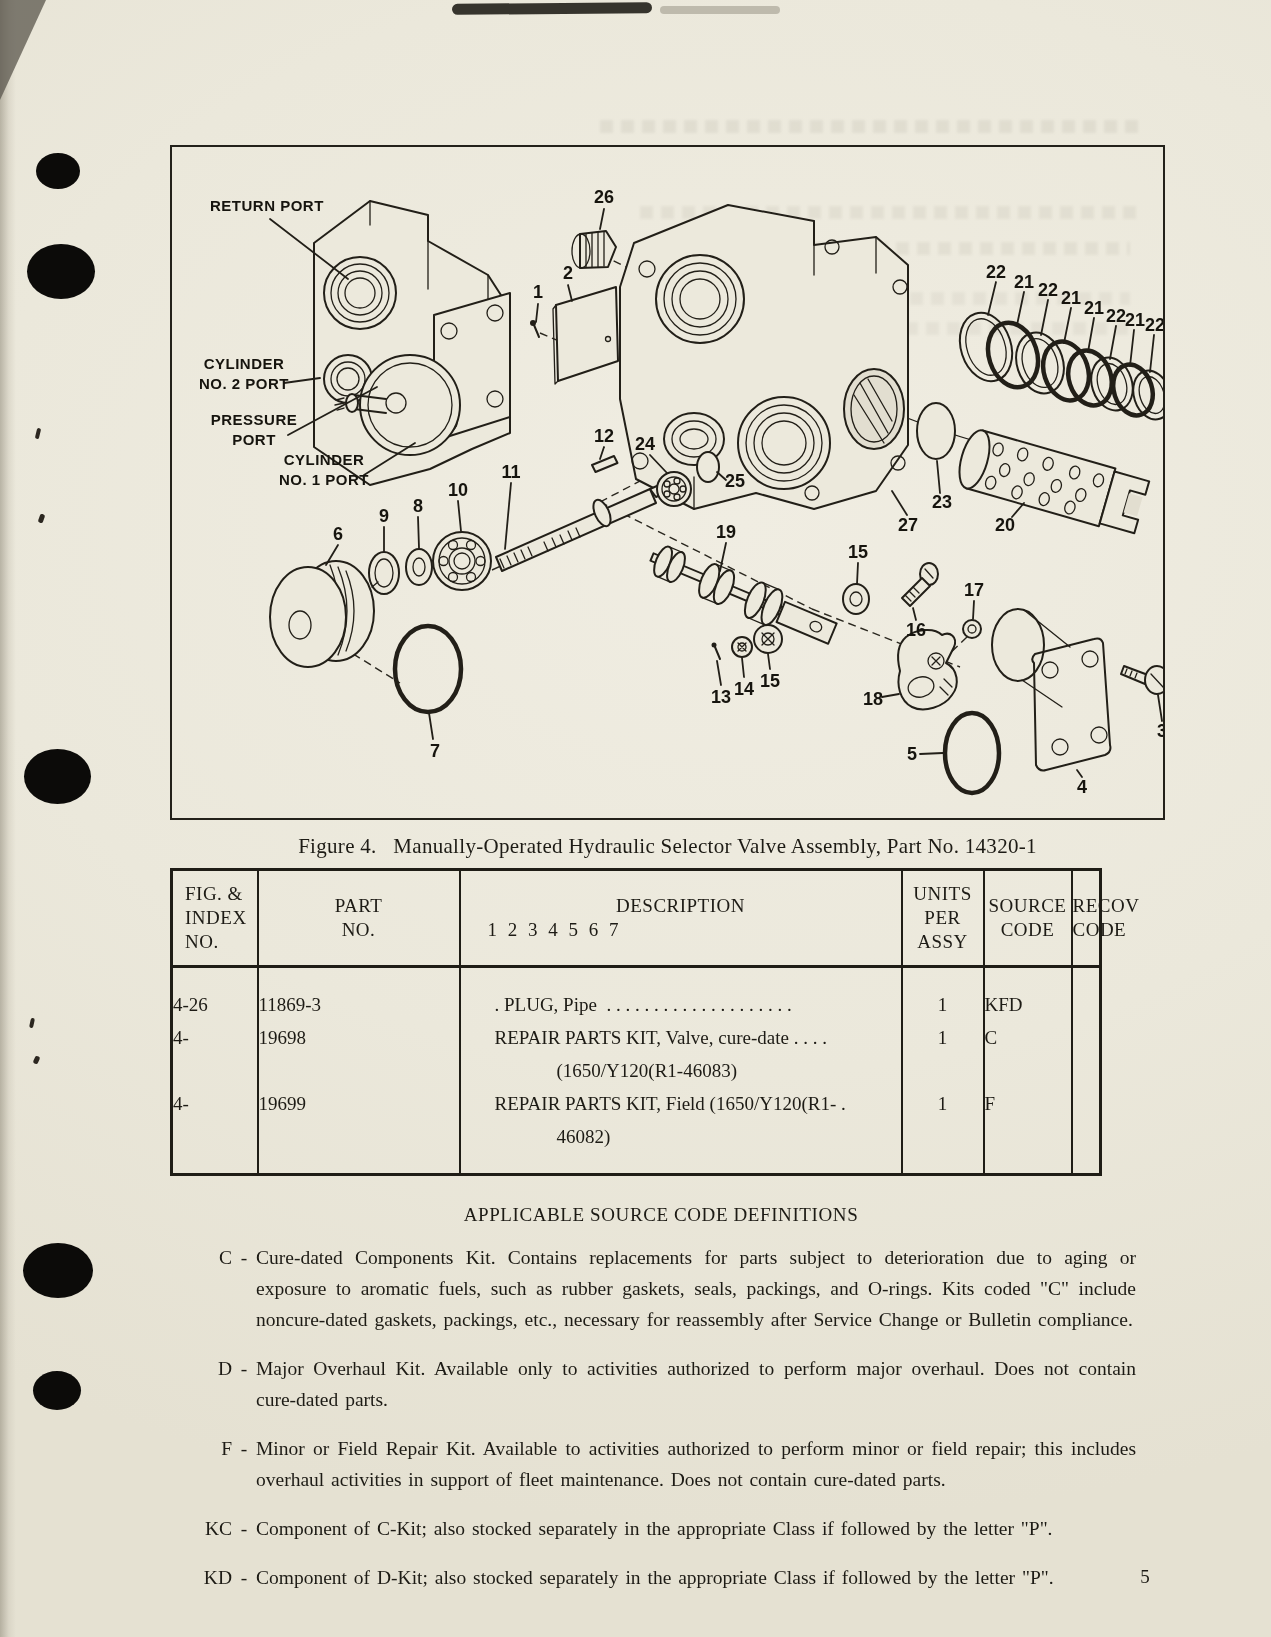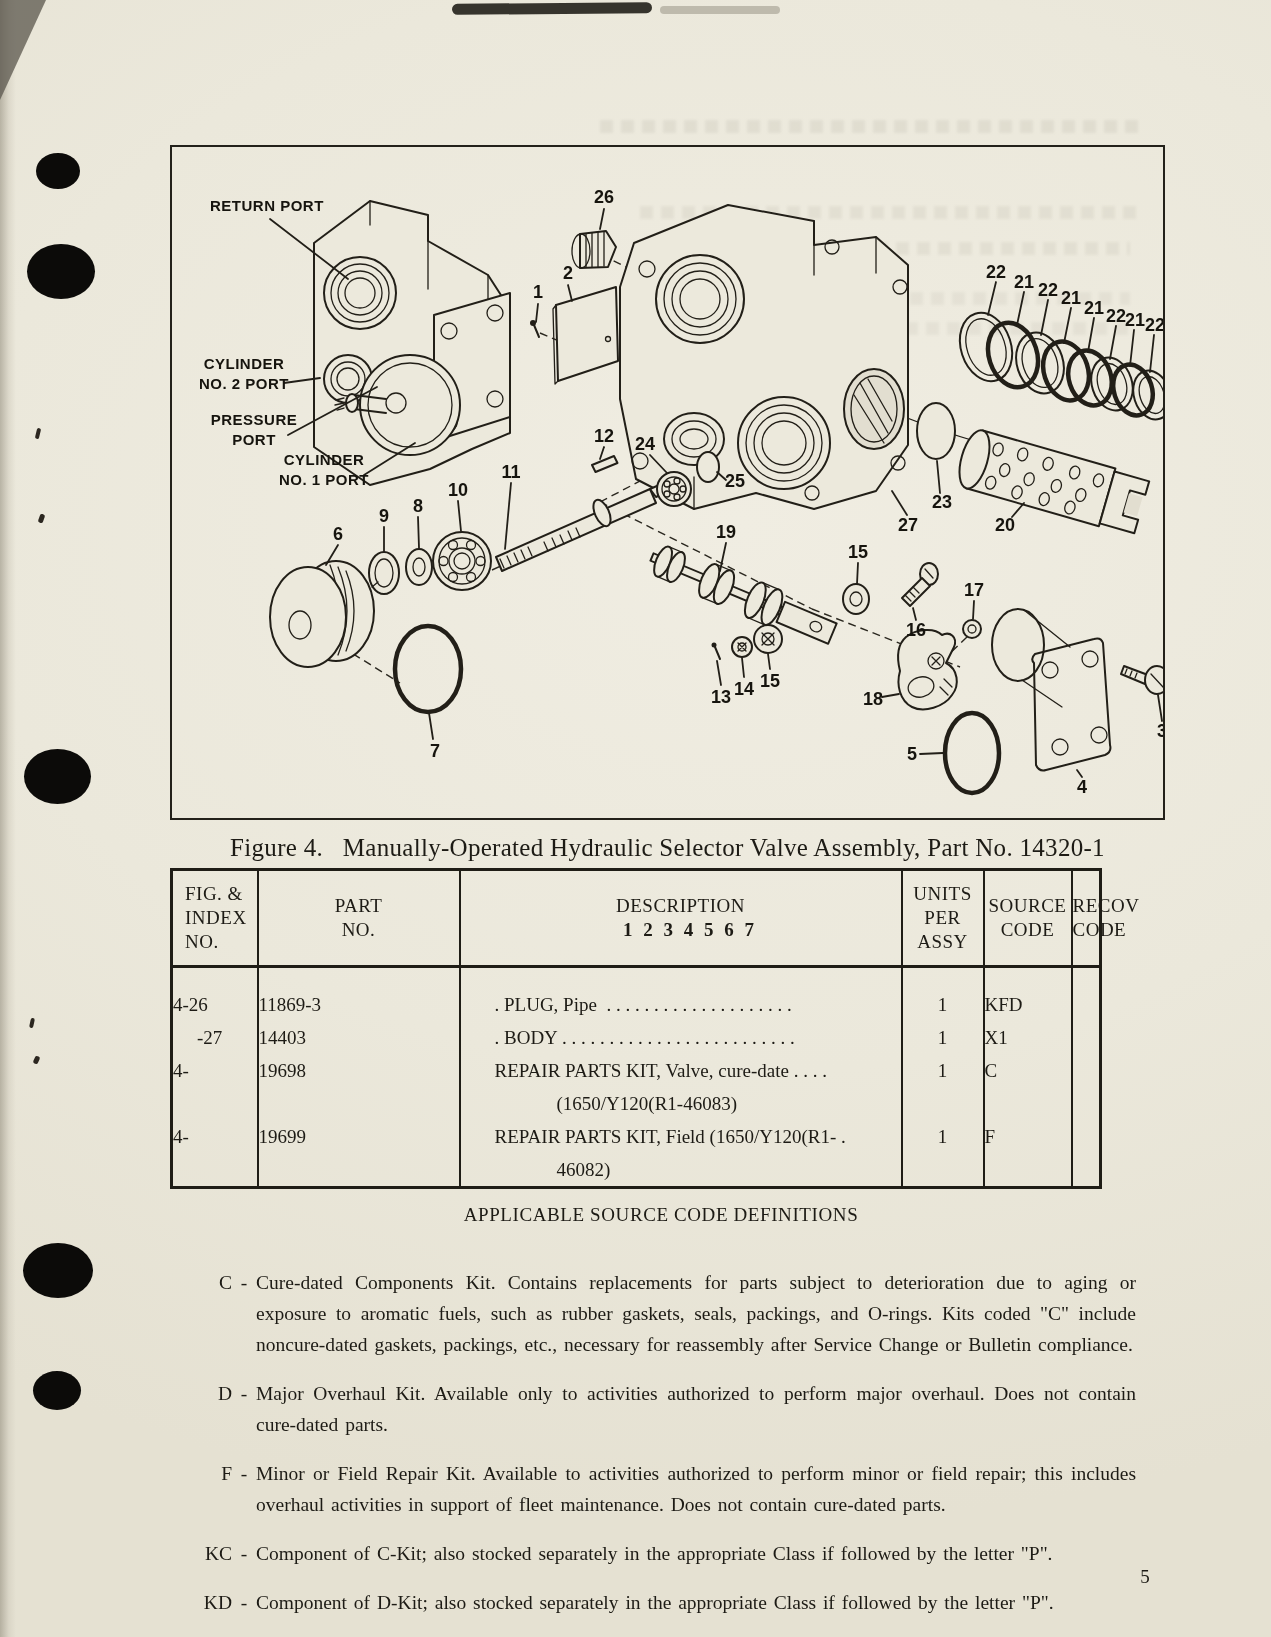--- a/index.html
+++ b/index.html
@@ -32,21 +32,21 @@
     font-size:21px;letter-spacing:1.5px;
   }
   
   .figure-box{
     position:absolute;left:170px;top:145px;width:991px;height:671px;
     border:2px solid #23211a;background:transparent;
   }
   .figure-box svg{display:block;}
   .fig-caption{
     position:absolute;left:170px;top:834px;width:995px;text-align:center;
-    font-size:25px;white-space:pre;letter-spacing:.3px;
+    font-size:21px;white-space:pre;letter-spacing:.3px;
   }
   
   .ln{fill:none;stroke:#221f18;stroke-width:2;stroke-linejoin:round;stroke-linecap:round;}
   .thin{stroke-width:1.3;}
   .thick{stroke-width:4.5;}
   .paper{fill:#ece9dc;}
   .shade{fill:#e2ded0;}
   .dash{fill:none;stroke:#2a271f;stroke-width:1.4;stroke-dasharray:8 5;}
   .dashdot{fill:none;stroke:#2a271f;stroke-width:1.4;stroke-dasharray:13 5 2 5;}
   .lead{fill:none;stroke:#221f18;stroke-width:1.8;stroke-linecap:round;}
@@ -56,34 +56,34 @@
   .parts-table{
     position:absolute;left:170px;top:868px;width:932px;height:308px;
     border:3px solid #1f1d16;border-collapse:collapse;table-layout:fixed;
     font-size:19px;
   }
   .parts-table th,.parts-table td{border-left:2px solid #1f1d16;border-right:2px solid #1f1d16;padding:0;vertical-align:top;}
   .parts-table thead th{border-bottom:3px solid #1f1d16;height:94px;vertical-align:middle;font-weight:normal;}
   .hc{text-align:center;line-height:24px;letter-spacing:.5px;}
   .hl{text-align:left;padding-left:12px;line-height:24px;letter-spacing:.5px;}
   .desc-head-title{text-align:center;line-height:24px;letter-spacing:.5px;}
-  .desc-head-nums{text-align:center;padding-left:19px;line-height:24px;letter-spacing:3px;font-weight:bold;}
+  .desc-head-nums{text-align:left;padding-left:27px;line-height:24px;letter-spacing:3px;}
   .cell-fig{padding-left:14px;}
   .row-indent .cell-fig{padding-left:24px;}
   .cell-part{padding-left:22px;}
   .cell-desc{padding-left:28px;}
   .cell-desc div{white-space:pre;line-height:33px;padding-left:34px;}
   .cell-desc .line2{margin-left:62px;}
   .cell-units{text-align:center;}
   .cell-source{padding-left:18px;}
   .parts-table tbody tr.first td{padding-top:20px;}
   .parts-table tbody td{line-height:33px;}
   
   .defs{position:absolute;left:186px;top:1204px;width:950px;}
-  .defs-title{text-align:center;font-size:19px;letter-spacing:.6px;margin-bottom:41px;}
+  .defs-title{text-align:center;font-size:19px;letter-spacing:.6px;margin-bottom:16px;}
   .def-row{display:flex;margin-bottom:14px;font-size:19.5px;line-height:31px;}
   .def-code{width:46px;text-align:right;flex:none;}
   .def-dash{width:24px;text-align:center;flex:none;}
   .def-text{flex:1;text-align:justify;word-spacing:2px;}
   .def-gap-lg{margin-top:18px;}
   .page-number{position:absolute;left:1120px;top:1566px;width:50px;text-align:center;font-size:19px;}
 </style>
 </head>
 <body>
 
@@ -483,30 +483,20 @@
       <tr class="first" style="height:53px;margin-top:28px;">
         <td class="cell-fig">4-26</td>
         <td class="cell-part">11869-3</td>
         <td class="cell-desc">
           <div class="line1">. PLUG, Pipe  . . . . . . . . . . . . . . . . . . . .</div>
         </td>
         <td class="cell-units">1</td>
         <td class="cell-source">KFD</td>
         <td></td>
       </tr>
-      <tr class="row-indent" style="height:33px;">
-        <td class="cell-fig">-27</td>
-        <td class="cell-part">14403</td>
-        <td class="cell-desc">
-          <div class="line1">. BODY . . . . . . . . . . . . . . . . . . . . . . . . .</div>
-        </td>
-        <td class="cell-units">1</td>
-        <td class="cell-source">X1</td>
-        <td></td>
-      </tr>
       <tr style="height:66px;">
         <td class="cell-fig">4-</td>
         <td class="cell-part">19698</td>
         <td class="cell-desc">
           <div class="line1">REPAIR PARTS KIT, Valve, cure-date . . . .</div>
           <div class="line2">(1650/Y120(R1-46083)</div>
         </td>
         <td class="cell-units">1</td>
         <td class="cell-source">C</td>
         <td></td>

